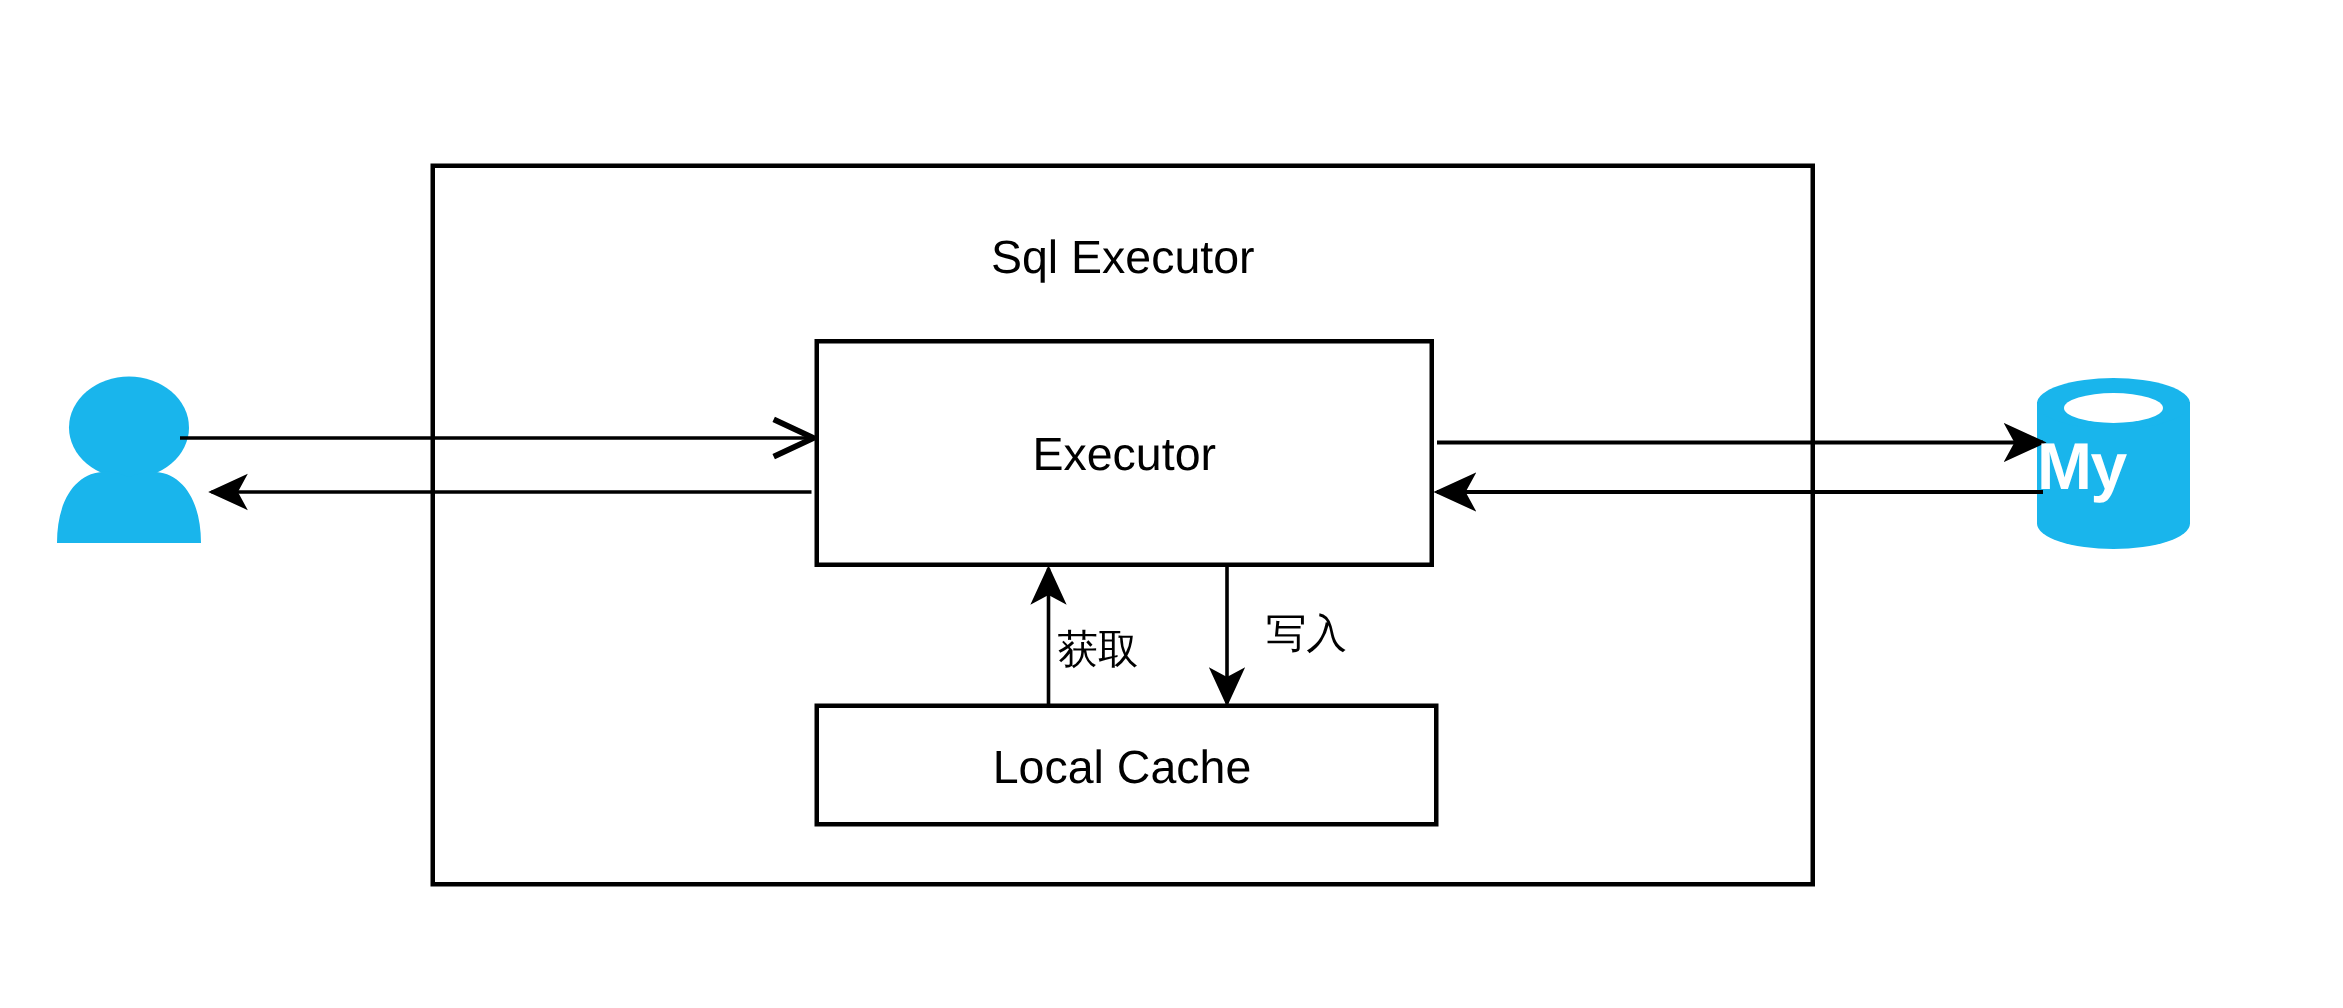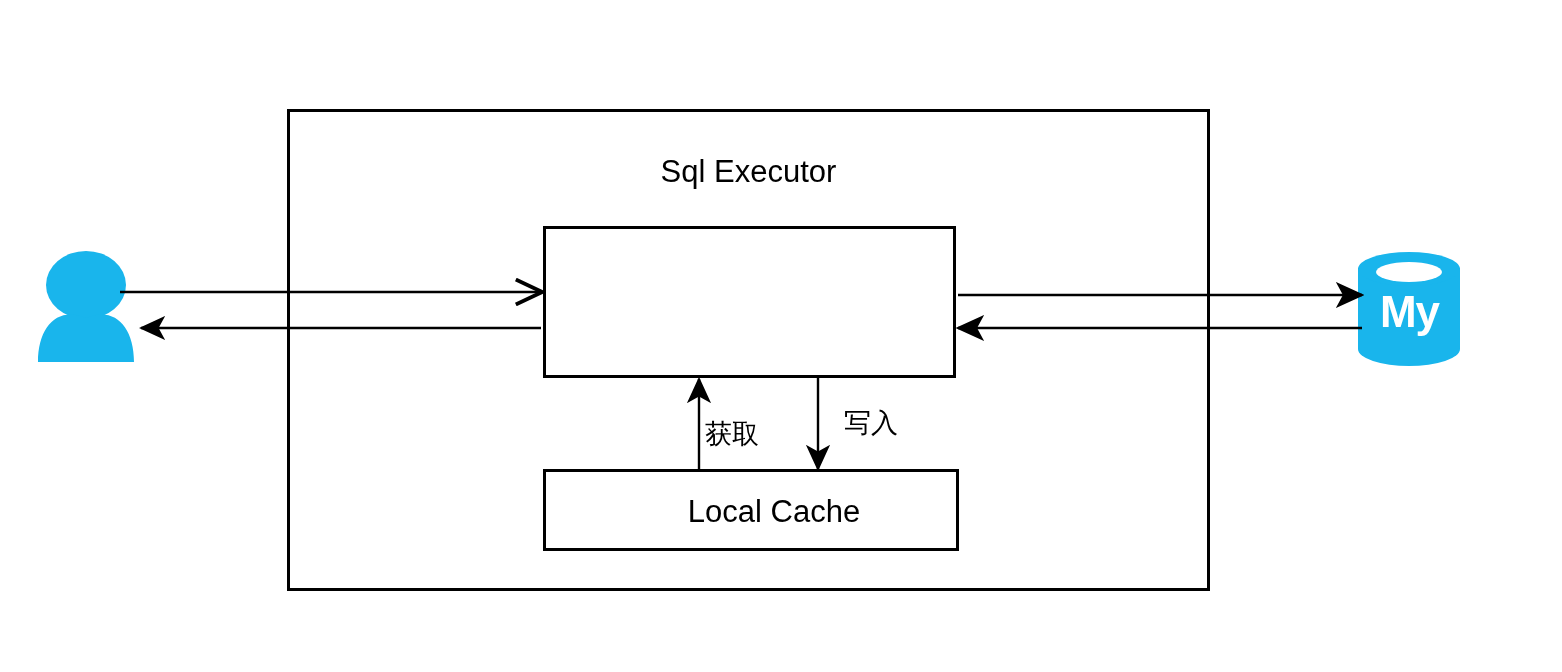--- a/index.html
+++ b/index.html
@@ -39,21 +39,21 @@
     line-height: 40px;
   }
   #executor-label {
     left: 544px;
     top: 283px;
     width: 411px;
     font-size: 31px;
     line-height: 40px;
   }
   #cache-label {
-    left: 552px;
+    left: 526px;
     top: 492px;
     width: 444px;
     font-size: 31px;
     line-height: 40px;
   }
   .edge-label {
     position: absolute;
     text-align: right;
     color: #000000;
     white-space: nowrap;
@@ -69,21 +69,20 @@
   #write-label {
     left: 778px;
     top: 410px;
     width: 120px;
   }
   #mysql-wordmark {
     position: absolute;
     left: 1358px;
     top: 288px;
     width: 103px;
-    text-align: center;
     color: #ffffff;
     font-size: 44px;
     font-weight: bold;
     line-height: 48px;
     letter-spacing: -1px;
     font-family: "Liberation Sans", "DejaVu Sans", sans-serif;
     pointer-events: none;
   }
 </style>
 </head>
@@ -126,20 +125,21 @@
 
     <line x1="1362" y1="328" x2="958" y2="328" stroke="#000000" stroke-width="2.6" marker-end="url(#arrow-solid)"></line>
 
     <line x1="699" y1="470" x2="699" y2="379" stroke="#000000" stroke-width="2.4" marker-end="url(#arrow-solid)"></line>
 
     <line x1="818" y1="378" x2="818" y2="469" stroke="#000000" stroke-width="2.4" marker-end="url(#arrow-solid)"></line>
   </svg>
 
   <div class="box-label" id="session-title">Sql Executor</div>
 
+  <div class="box-label" id="executor-label">Executor</div>
 
   <div class="box-label" id="cache-label">Local Cache</div>
 
   <div class="edge-label" id="fetch-label">获取</div>
 
   <div class="edge-label" id="write-label">写入</div>
 
   <div id="mysql-wordmark">My</div>
 
 </div>

